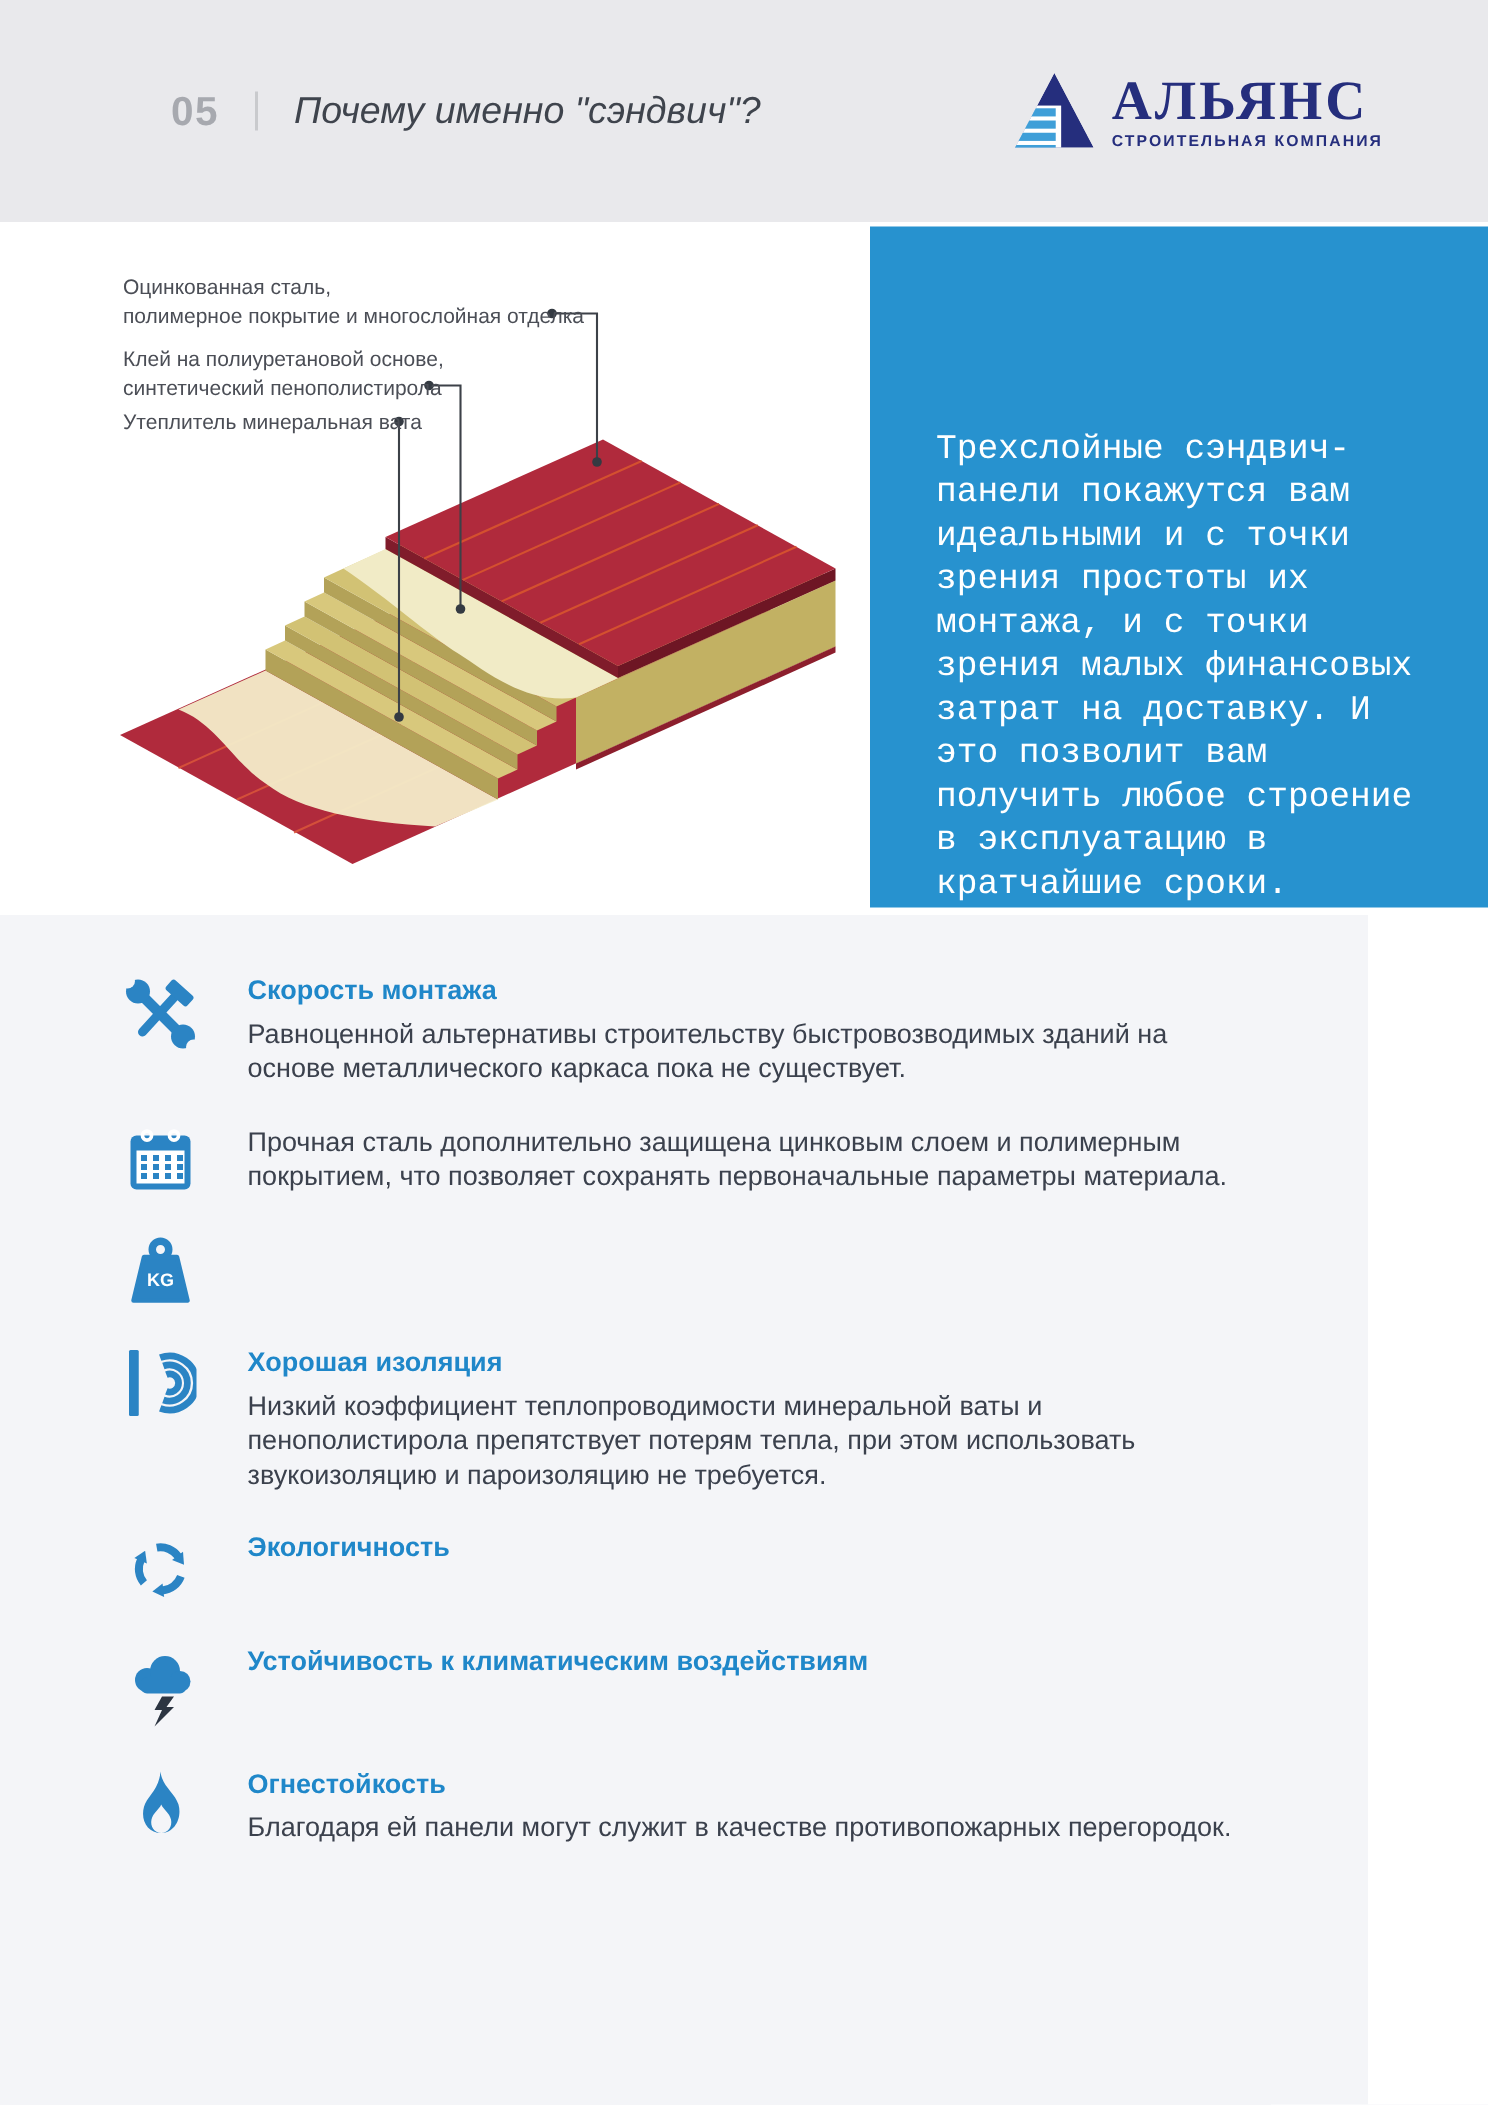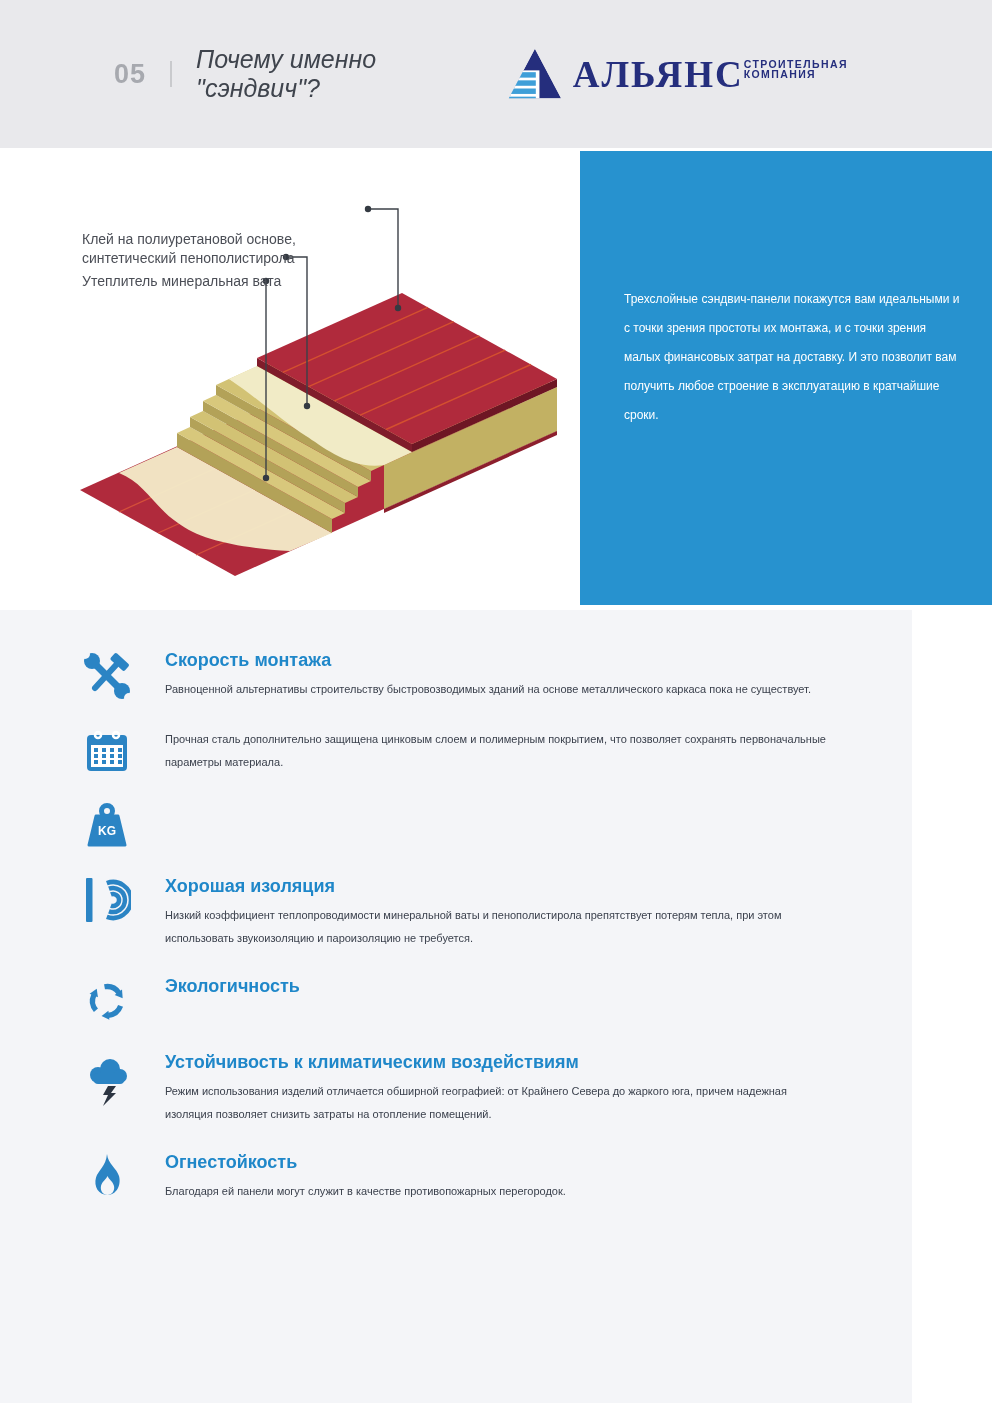--- a/index.html
+++ b/index.html
@@ -13,21 +13,21 @@
     position:absolute;left:0;top:0;width:992px;height:148px;
     background:#e9e9ec;display:flex;align-items:center;justify-content:space-between;
     box-sizing:border-box;padding:0 70px 0 114px;
   }
   .header-left{display:flex;align-items:center;}
   .page-num{font-size:27px;font-weight:bold;color:#a7a9af;letter-spacing:1px;}
   .head-divider{width:2px;height:26px;background:#c9cacd;margin:0 24px;}
   .page-title{font-size:25px;font-style:italic;color:#3f444d;}
   .logo{display:flex;align-items:center;}
   .logo-mark{margin-right:10px;line-height:0;}
-  .logo-text{display:flex;flex-direction:row;line-height:1;}
+  .logo-text{display:flex;flex-direction:column;line-height:1;}
   .logo-name{
     font-family:"Liberation Serif","DejaVu Serif",serif;
     font-size:37px;font-weight:bold;color:#252e7d;letter-spacing:2px;
   }
   .logo-tagline{
     font-size:10.5px;font-weight:bold;color:#252e7d;letter-spacing:1.4px;margin-top:3px;
   }
   
   .main{position:absolute;left:0;top:148px;width:992px;height:462px;background:#ffffff;}
   .diagram{position:absolute;left:60px;top:30px;width:520px;height:430px;}
@@ -36,32 +36,32 @@
   .dlabel{position:absolute;left:22px;z-index:4;font-size:14px;line-height:19px;color:#4b4e56;white-space:nowrap;}
   .dlabel .l2:empty{display:none;}
   .dlabel-1{top:4px;}
   .dlabel-2{top:52px;}
   .dlabel-3{top:94px;}
   .bluebox{
     position:absolute;left:580px;top:3px;width:412px;height:454px;
     background:#2792cf;box-sizing:border-box;padding:134px 36px 0 44px;
   }
   .bluebox p{
-    margin:0;color:#ffffff;font-size:12px;line-height:29px;font-weight:400;width:336px;
+    margin:0;color:#ffffff;font-size:23px;line-height:29px;font-weight:400;width:336px;font-family:Liberation Mono, monospace;
   }
   
   .features{
     position:absolute;left:0;top:610px;width:912px;height:793px;
     background:#f4f5f8;box-sizing:border-box;padding:40px 80px 0 80px;
   }
   .feature{display:flex;margin-bottom:26px;}
   .feature-icon{width:54px;flex:0 0 54px;display:flex;justify-content:center;align-items:flex-start;}
   .feature-bodytext{margin-left:31px;}
   .feature h3{margin:0 0 7px 0;font-size:18px;font-weight:bold;color:#1f87c9;}
-  .feature p{margin:0;font-size:11px;line-height:23px;color:#3b414d;max-width:770px;}
+  .feature p{margin:0;font-size:18px;line-height:23px;color:#3b414d;max-width:770px;}
   .icon-blue{fill:#2b84c4;}
 </style>
 </head>
 <body>
 
 <div class="header">
   <div class="header-left">
     <span class="page-num">05</span>
     <span class="head-divider"></span>
     <span class="page-title">Почему именно "сэндвич"?</span>
@@ -150,20 +150,24 @@
       <g fill="#343a42">
         <circle cx="308" cy="31" r="3.2"></circle>
           <circle cx="338" cy="130" r="3.2"></circle>
         <circle cx="226" cy="79" r="3.2"></circle>
           <circle cx="247" cy="228" r="3.2"></circle>
         <circle cx="206" cy="103" r="3.2"></circle>
           <circle cx="206" cy="300" r="3.2"></circle>
       </g>
     </svg>
 
+    <div class="dlabel dlabel-1">
+      <div class="l1">Оцинкованная сталь,</div>
+      <div class="l2">полимерное покрытие и многослойная отделка</div>
+    </div>
     <div class="dlabel dlabel-2">
       <div class="l1">Клей на полиуретановой основе,</div>
       <div class="l2">синтетический пенополистирола</div>
     </div>
     <div class="dlabel dlabel-3">
       <div class="l1">Утеплитель минеральная вата</div>
 
     </div>
   </div>
 
@@ -272,21 +276,20 @@
           <circle cx="16" cy="23" r="8"></circle>
           <circle cx="28" cy="17" r="10"></circle>
           <circle cx="38" cy="24" r="7"></circle>
           <rect x="12" y="21" width="30" height="11" ry="4"></rect>
         </g>
         <polygon points="26,34 34,34 29,41 34,41 21,54 26,43 21,43" fill="#2c3542"></polygon>
       </svg>
     </div>
     <div class="feature-bodytext">
       <h3>Устойчивость к климатическим воздействиям</h3>
-      <p>Режим использования изделий отличается обширной географией: от Крайнего Севера до жаркого юга, причем надежная изоляция позволяет снизить затраты на отопление помещений.</p>
     </div>
   </div>
 
   <div class="feature">
     <div class="feature-icon">
       <svg width="44" height="46" viewBox="0 0 44 44">
         <path d="M22 1 C23 11 31.5 15 34 23 C36.5 32 31.5 42 22.5 42 C13.5 42 8.5 33.5 11 24.5 C13 17.5 21 13.5 22 1 Z" class="icon-blue"></path>
         <path d="M22.5 42 C17.8 42 15 37.5 16 33 C17 28.5 21 26.5 22.5 23 C24 26.5 28 28.5 29 33 C30 37.5 27.2 42 22.5 42 Z" fill="#f4f5f8"></path>
       </svg>
     </div>

